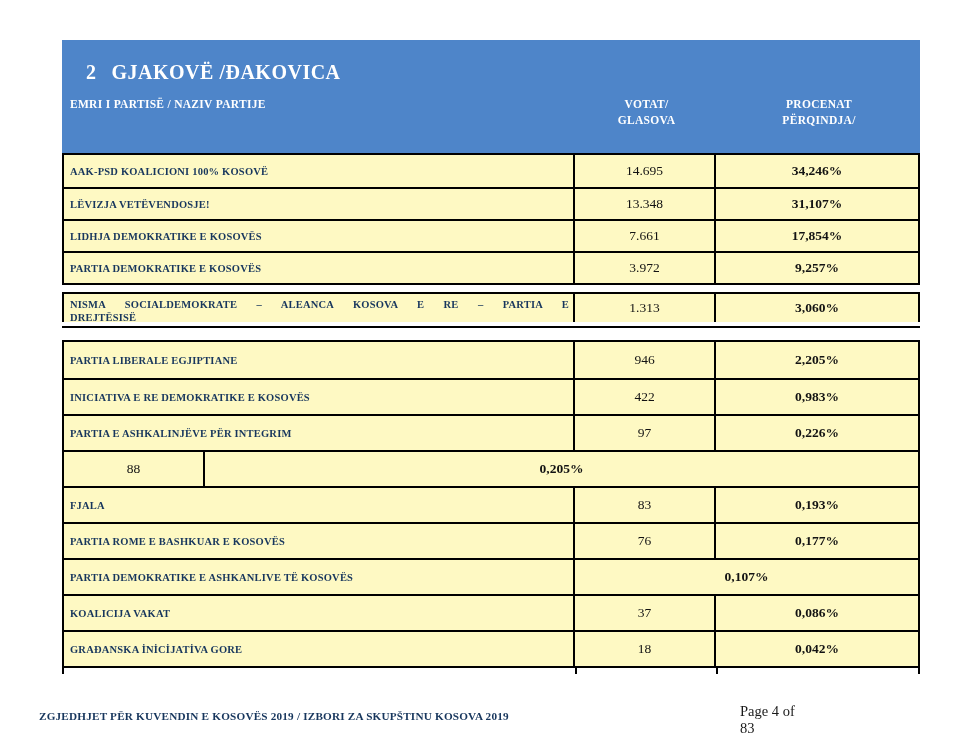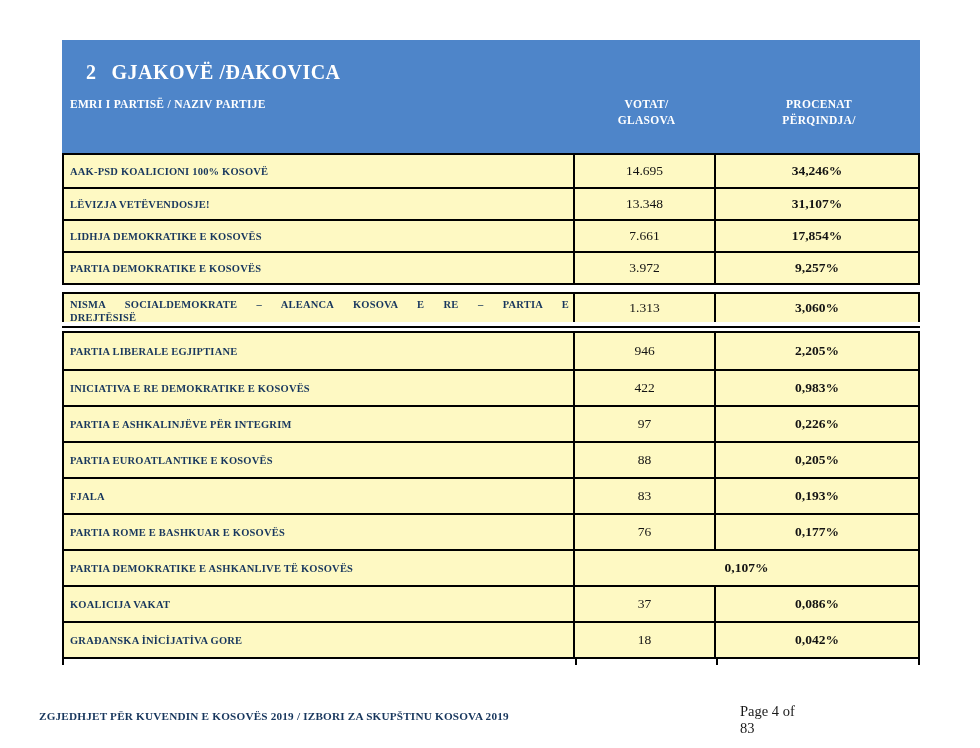--- a/index.html
+++ b/index.html
@@ -44,21 +44,21 @@
 
   
   #blockB{margin-top:7px;border-bottom:none;}
   #blockB .t-row{height:28px;}
   #blockB .c-party{display:block;white-space:normal;padding:5px 4px 0 6px;
     line-height:12.5px;overflow:visible;}
   #blockB .c-party .l1{text-align:justify;text-align-last:justify;}
   #blockB .c-party .l2{text-align:left;}
   .strike-line{position:absolute;left:0;top:173px;width:858px;height:2px;
     background:var(--border);}
-  #blockC{margin-top:9px;position:relative;}
+  #blockC{margin-top:18px;position:relative;}
 
   
   .stub-row{position:relative;height:6px;}
   .stub{position:absolute;top:0;width:2px;height:6px;background:var(--border);}
   .stub.s1{left:0;} .stub.s2{left:513px;} .stub.s3{left:654px;} .stub.s4{left:856px;}
 
   
   .footer-left{position:absolute;left:39px;top:710px;font-weight:bold;
     font-size:11.2px;letter-spacing:0.2px;color:var(--party-text);}
   .footer-page{position:absolute;left:740px;top:703px;font-size:14.5px;
@@ -130,21 +130,20 @@
           <div class="cell c-party">INICIATIVA E RE DEMOKRATIKE E KOSOVËS</div>
           <div class="cell c-votes">422</div>
           <div class="cell c-pct">0,983%</div>
         </div>
         <div class="t-row">
           <div class="cell c-party">PARTIA E ASHKALINJËVE PËR INTEGRIM</div>
           <div class="cell c-votes">97</div>
           <div class="cell c-pct">0,226%</div>
         </div>
         <div class="t-row">
-          <div class="cell c-party">PARTIA EUROATLANTIKE E KOSOVËS</div>
           <div class="cell c-votes">88</div>
           <div class="cell c-pct">0,205%</div>
         </div>
         <div class="t-row">
           <div class="cell c-party">FJALA</div>
           <div class="cell c-votes">83</div>
           <div class="cell c-pct">0,193%</div>
         </div>
         <div class="t-row">
           <div class="cell c-party">PARTIA ROME E BASHKUAR E KOSOVËS</div>

